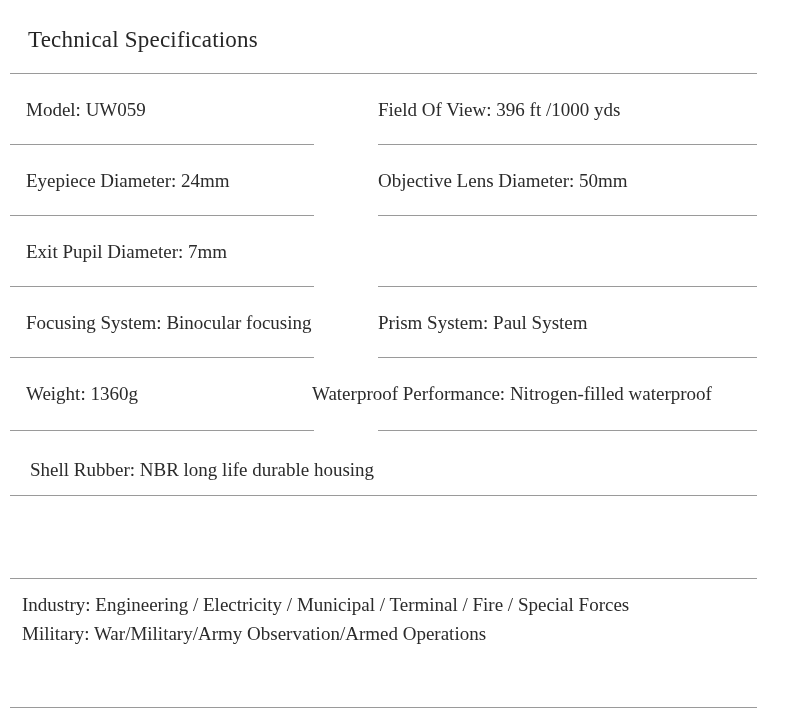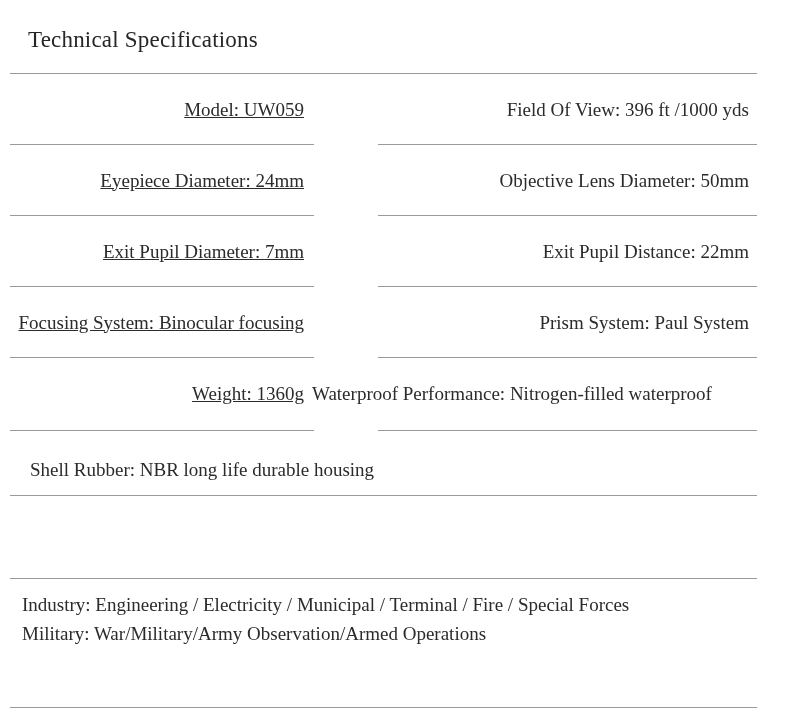--- a/index.html
+++ b/index.html
@@ -71,29 +71,28 @@
   }
   .cell {
     position: absolute;
     top: 0;
     height: 71px;
     display: flex;
     align-items: center;
     box-sizing: border-box;
   }
   .cell-left {
-    left: 0;
+    left: 26px;
     width: 304px;
-    justify-content: flex-end;
-    text-decoration: underline;
+    justify-content: flex-start;
   }
   .cell-right {
-    left: 370px;
+    left: 378px;
     width: 379px;
-    justify-content: flex-end;
+    justify-content: flex-start;
   }
   
   .cell-right.wide {
     left: 300px;
     width: 490px;
     justify-content: flex-start;
     padding-left: 12px;
   }
   .cell-text {
     font-size: 19px;
@@ -176,23 +175,20 @@
       <span class="cell-text">Objective Lens Diameter: 50mm</span>
     </div>
   </div>
   <div class="rule left-col" style="top:215px;"></div>
   <div class="rule right-col" style="top:215px;"></div>
 
   <div class="spec-row" style="top:216px;">
     <div class="cell cell-left">
       <span class="cell-text">Exit Pupil Diameter: 7mm</span>
     </div>
-    <div class="cell cell-right">
-      <span class="cell-text">Exit Pupil Distance: 22mm</span>
-    </div>
   </div>
   <div class="rule left-col" style="top:286px;"></div>
   <div class="rule right-col" style="top:286px;"></div>
 
   <div class="spec-row" style="top:287px;">
     <div class="cell cell-left">
       <span class="cell-text">Focusing System: Binocular focusing</span>
     </div>
     <div class="cell cell-right">
       <span class="cell-text">Prism System: Paul System</span>

